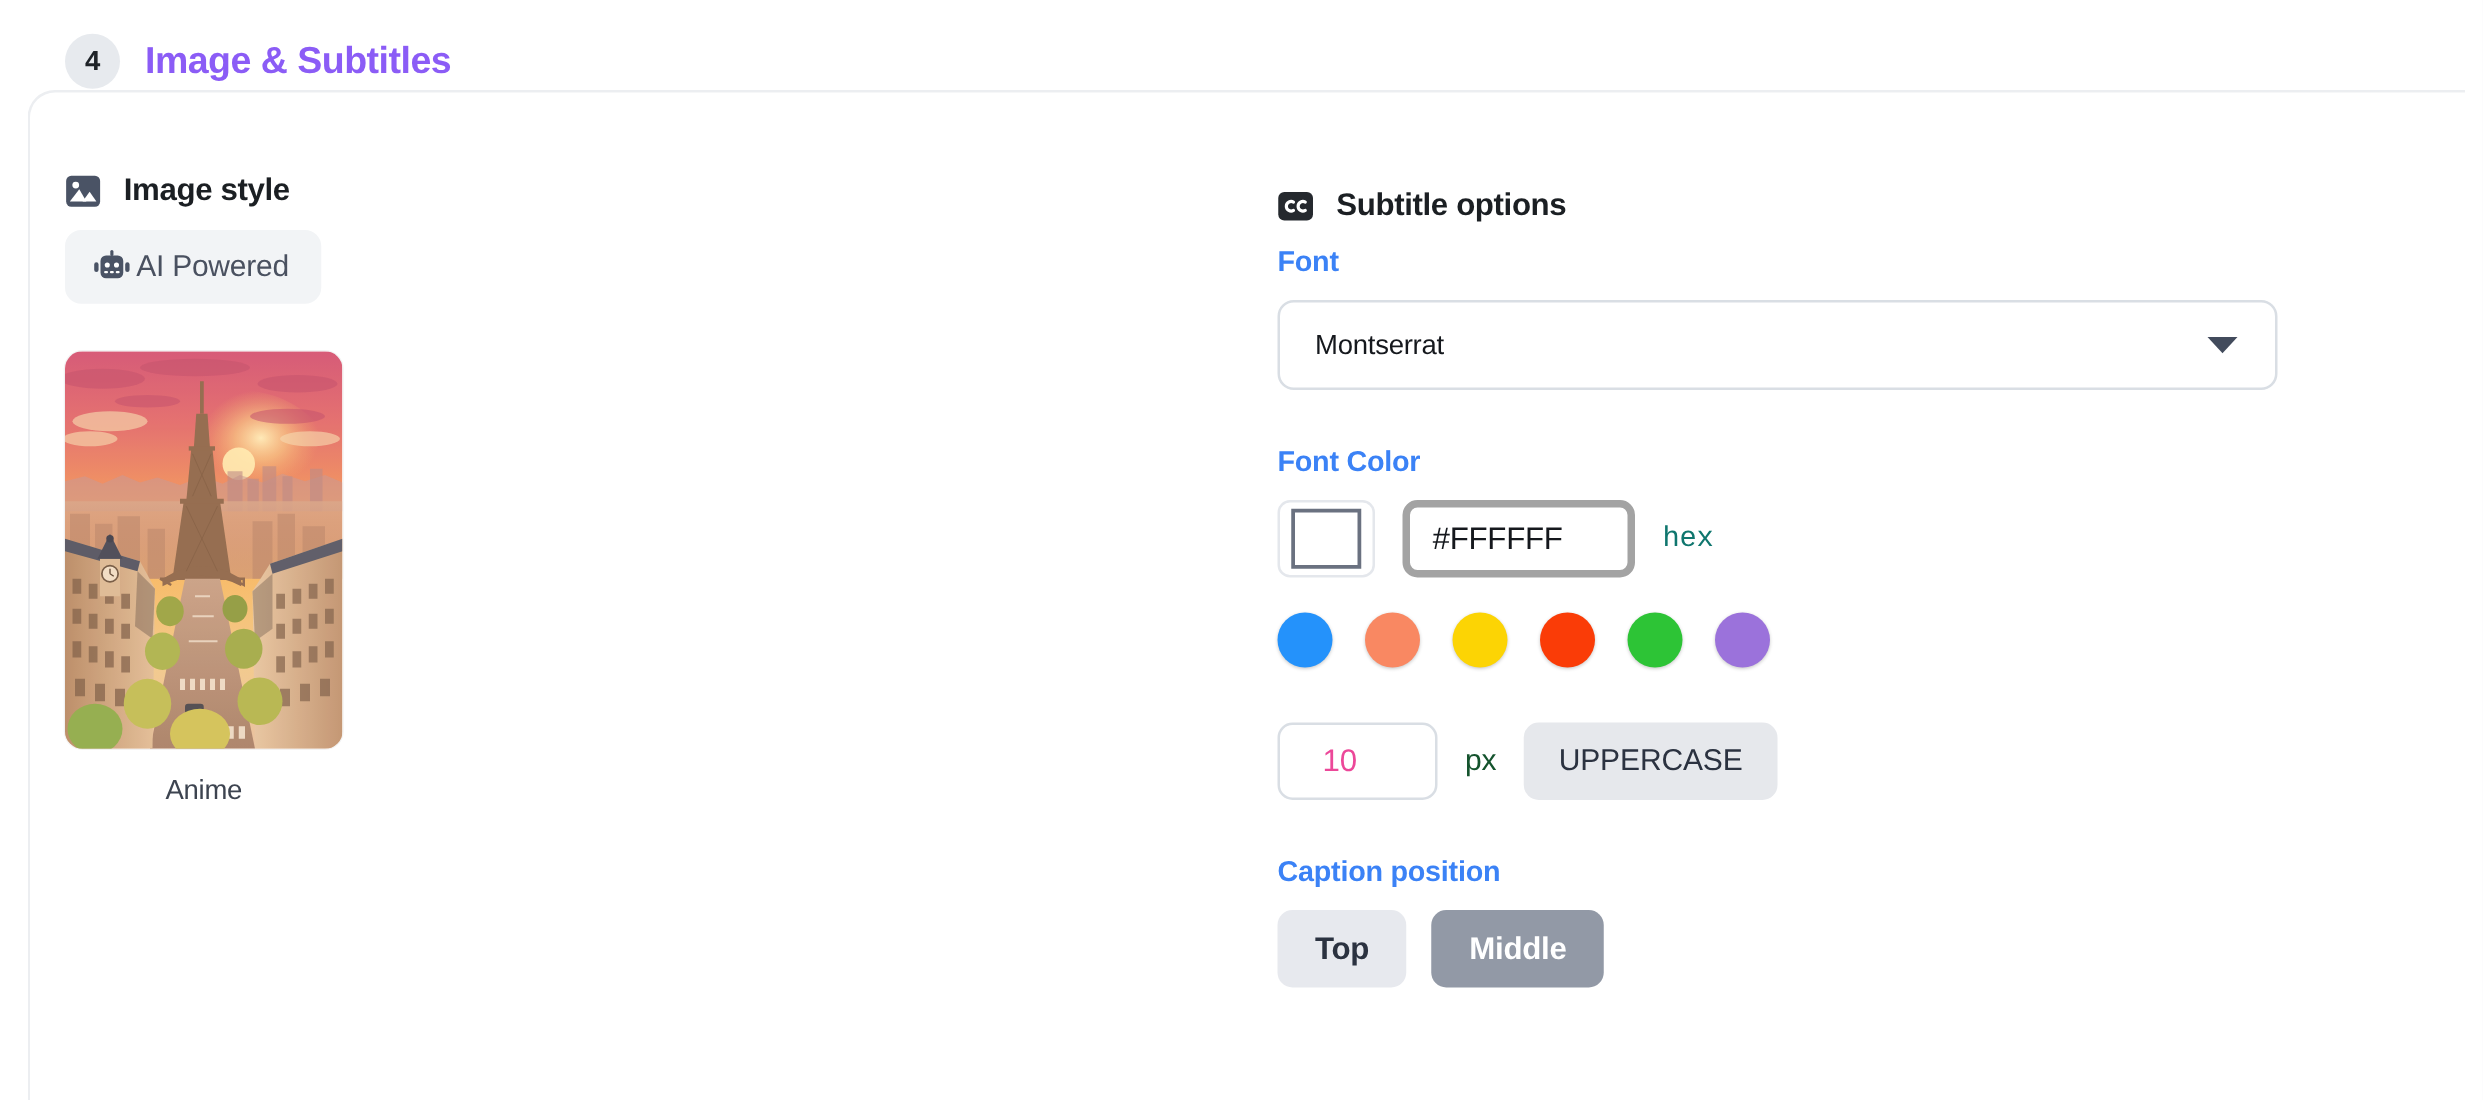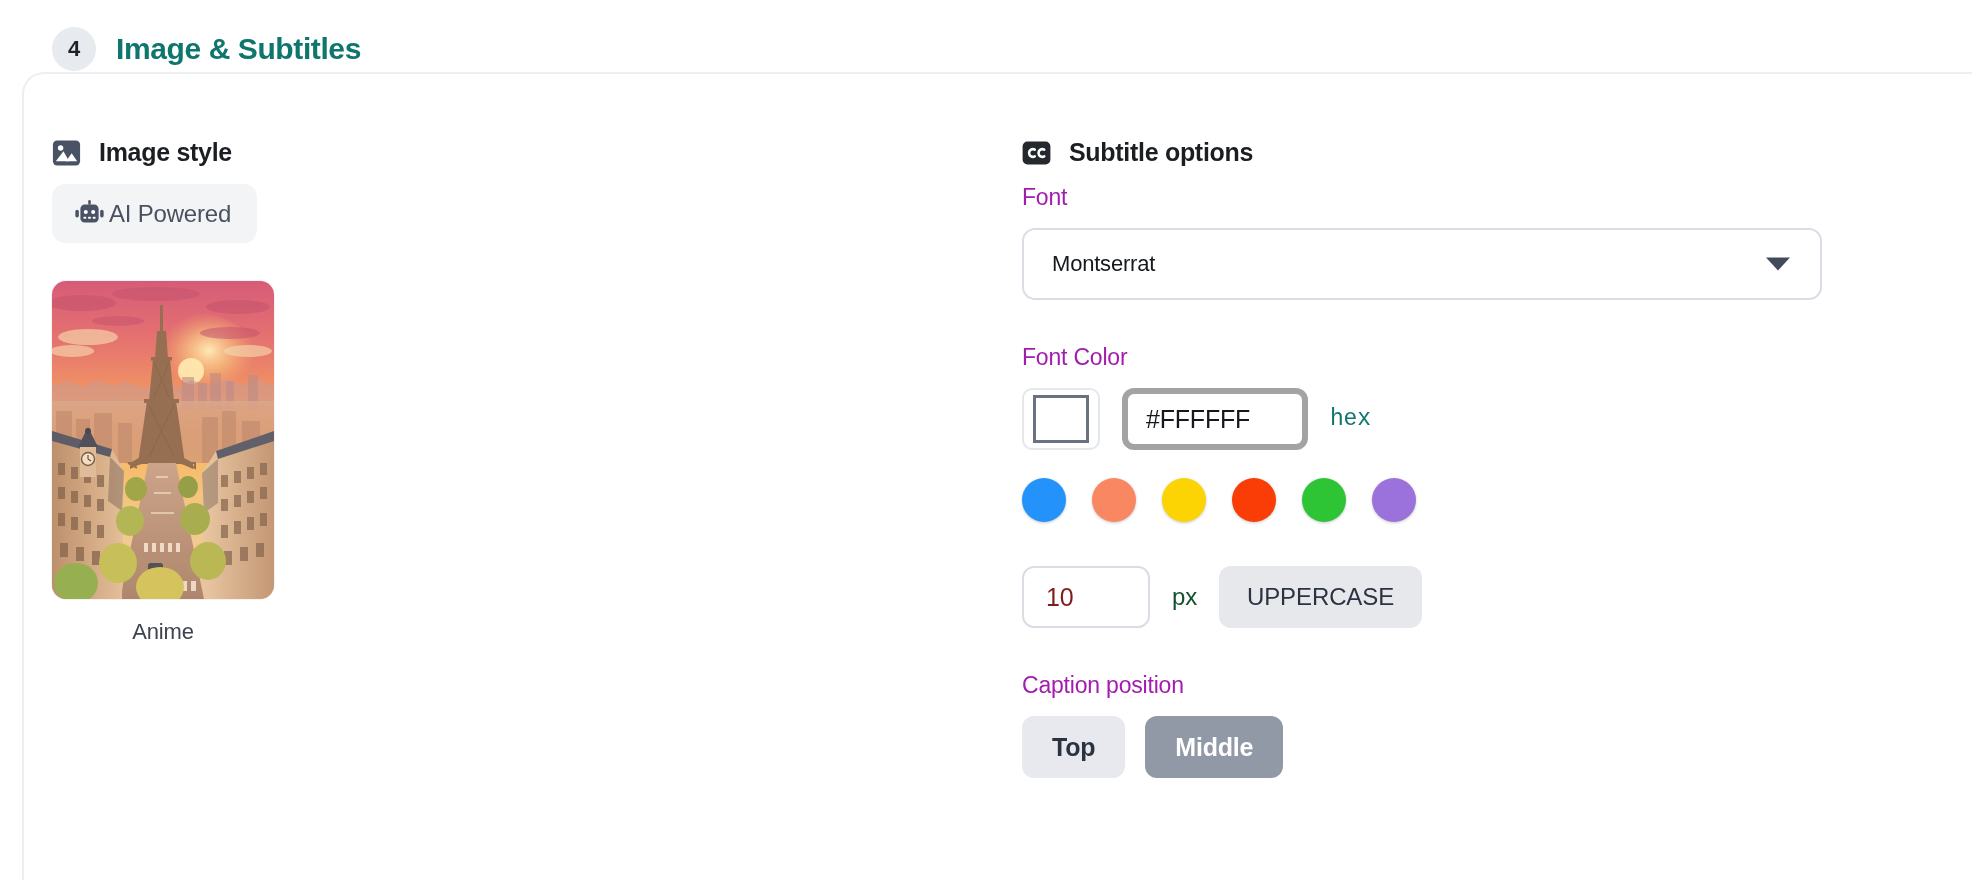--- a/index.html
+++ b/index.html
@@ -38,21 +38,21 @@
     font-size: 22px;
     font-weight: bold;
     display: flex;
     align-items: center;
     justify-content: center;
     letter-spacing: -0.3px;
   }
   .section-title {
     font-size: 30px;
     font-weight: bold;
-    color: #0f766e;
+    color: #8b5cf6;
     letter-spacing: -0.4px;
     white-space: nowrap;
   }
 
   
   .card-rail {
     position: absolute;
     left: 22px;
     top: 72px;
     width: 1950px;
@@ -68,21 +68,21 @@
   
   .col-left {
     position: absolute;
     left: 52px;
     top: 138px;
     width: 880px;
   }
   .col-right {
     position: absolute;
     left: 1022px;
-    top: 138px;
+    top: 150px;
     width: 880px;
   }
 
   
   .group-head {
     display: flex;
     align-items: center;
     gap: 18px;
     margin-bottom: 17px;
   }
@@ -138,22 +138,22 @@
     margin-top: 20px;
     text-align: center;
     font-size: 22px;
     color: #3d4450;
     letter-spacing: -0.2px;
   }
 
   
   .field-label {
     font-size: 23px;
-    font-weight: normal;
-    color: #a21caf;
+    font-weight: bold;
+    color: #3b82f6;
     letter-spacing: -0.2px;
     margin-bottom: 17px;
   }
 
   
   .select-box {
     position: relative;
     width: 800px;
     height: 72px;
     border: 2px solid #d9dee4;
@@ -250,22 +250,22 @@
     margin-top: 44px;
   }
   .size-input {
     width: 128px;
     height: 62px;
     border: 2px solid #d9dee4;
     border-radius: 12px;
     background: #ffffff;
     font-family: "Liberation Sans", sans-serif;
     font-size: 25px;
-    color: #7f1d1d;
-    padding: 0 22px;
+    color: #ec4899;
+    padding: 0 34px;
     letter-spacing: -0.2px;
   }
   .size-unit {
     font-size: 24px;
     color: #14532d;
     letter-spacing: -0.2px;
     text-align: right;
   }
   .uppercase-btn {
     height: 62px;

